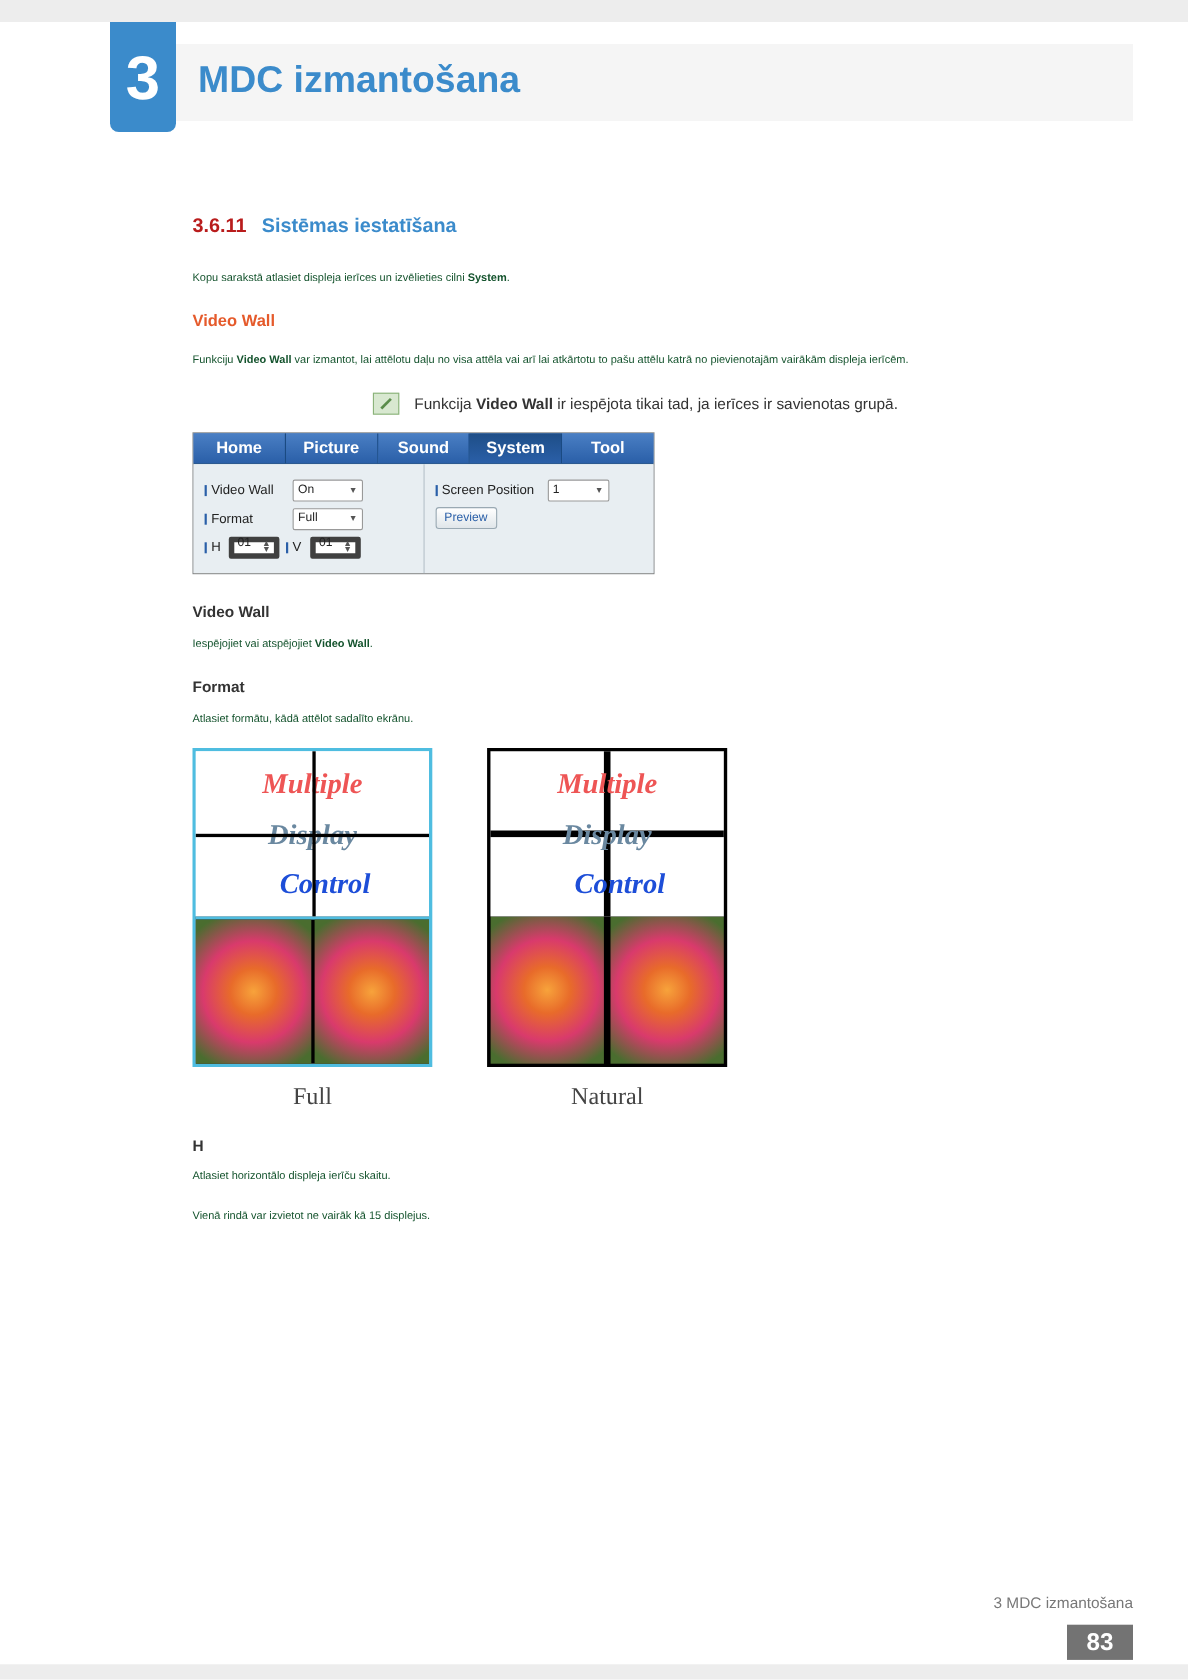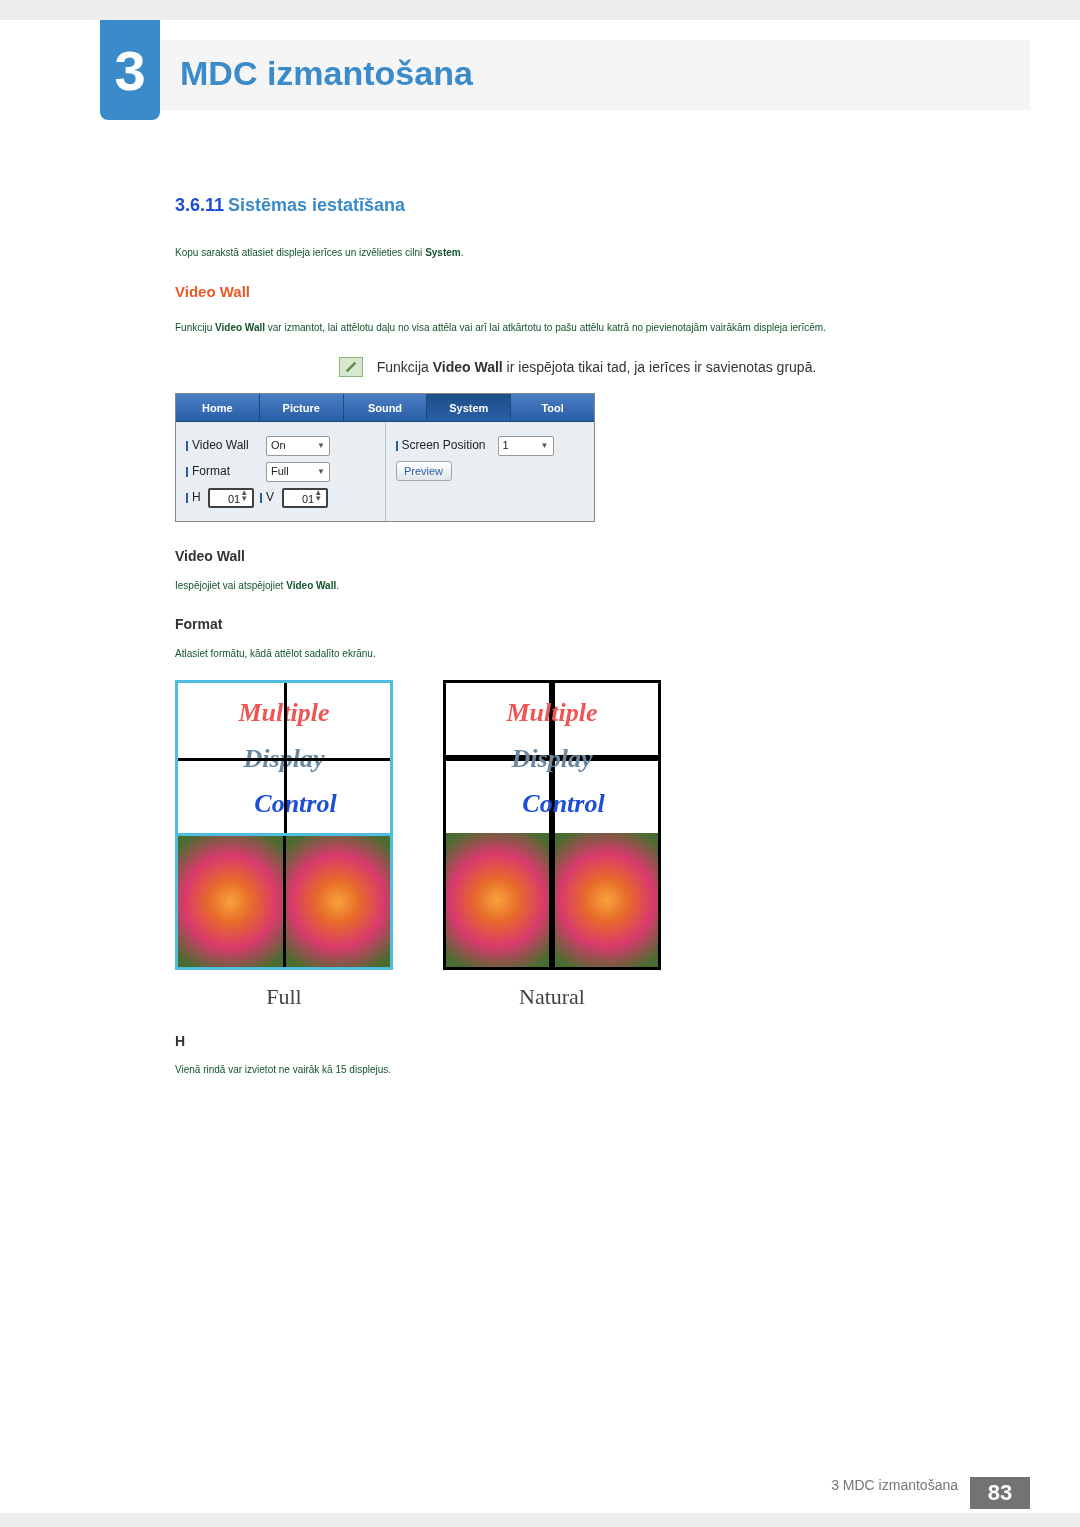--- a/index.html
+++ b/index.html
@@ -51,23 +51,24 @@
     font-size: 34px;
     font-weight: bold;
     color: #3b8bcb;
     padding-top: 34px;
   }
   .content {
     padding: 60px 100px 0 175px;
     line-height: 1.75;
   }
   .sec-num {
-    color: #1d4ed8;
+    color: #b91c1c;
     font-weight: bold;
     font-size: 18px;
+    margin-right: 10px;
   }
   .sec-title {
     color: #3b8bcb;
     font-weight: bold;
     font-size: 18px;
   }
   .sec-row { margin-bottom: 22px; }
   .sub-red {
     color: #e55a2b;
     font-weight: bold;
@@ -109,21 +110,21 @@
   .tabs {
     display: flex;
     background: linear-gradient(#2a5fa8, #4a7fc4);
     height: 28px;
     border-bottom: 1px solid #1a4a82;
   }
   .tab {
     flex: 1;
     text-align: center;
     color: #fff;
-    font-size: 11px;
+    font-size: 15px;
     font-weight: bold;
     line-height: 28px;
     border-right: 1px solid #1a4a82;
     background: linear-gradient(#4a7fc4, #2a5fa8);
   }
   .tab.active {
     background: linear-gradient(#1e4e87, #2a5fa8);
   }
   .tab:last-child { border-right: none; }
   .panel-body {
@@ -162,28 +163,28 @@
     display: flex;
     align-items: center;
     justify-content: space-between;
     width: 56px;
     border-radius: 2px;
   }
   .pselect.wide { width: 64px; }
   .pselect .arr { font-size: 8px; color: #555; }
   .pspinner {
     background: #fff;
-    border: 2px solid #404040;
+    border: 5px solid #404040;
     width: 46px;
     height: 20px;
     display: flex;
-    align-items: flex-start;
+    align-items: flex-end;
     justify-content: space-between;
     font-size: 11px;
-    padding: 0 18px;
+    padding: 0 3px;
     border-radius: 2px;
   }
   .pspinner .sp { font-size: 8px; line-height: 6px; color: #555;}
   .pbtn {
     background: linear-gradient(#fff, #e0e6ea);
     border: 1px solid #9aa9b3;
     border-radius: 3px;
     font-size: 11px;
     color: #2a5fa8;
     width: 56px;
@@ -272,22 +273,23 @@
     margin: 12px 0 8px 0;
     color: #333;
   }
 
   
   .footer {
     position: absolute;
     bottom: 18px;
     right: 50px;
     display: flex;
-    align-items: flex-start;
+    align-items: flex-end;
     gap: 12px;
+    flex-direction: column;
   }
   .footer-text { color: #777; font-size: 14px; }
   .footer-num {
     background: #737373;
     color: #fff;
     font-weight: bold;
     font-size: 22px;
     width: 60px;
     height: 32px;
     display: flex;
@@ -434,20 +436,21 @@
         <div class="cellbot">
           <div class="flower"></div>
           <div class="flower"></div>
         </div>
       </div>
       <div class="caption">Natural</div>
     </div>
   </div>
 
   <div class="sub-bold">H</div>
+  <p class="para">Atlasiet horizontālo displeja ierīču skaitu.</p>
   <p class="para">Vienā rindā var izvietot ne vairāk kā 15 displejus.</p>
 
 
 </div>
 
 <div class="footer">
   <span class="footer-text">3 MDC izmantošana</span>
   <span class="footer-num">83</span>
 </div>
 <div class="bottom-strip"></div>

